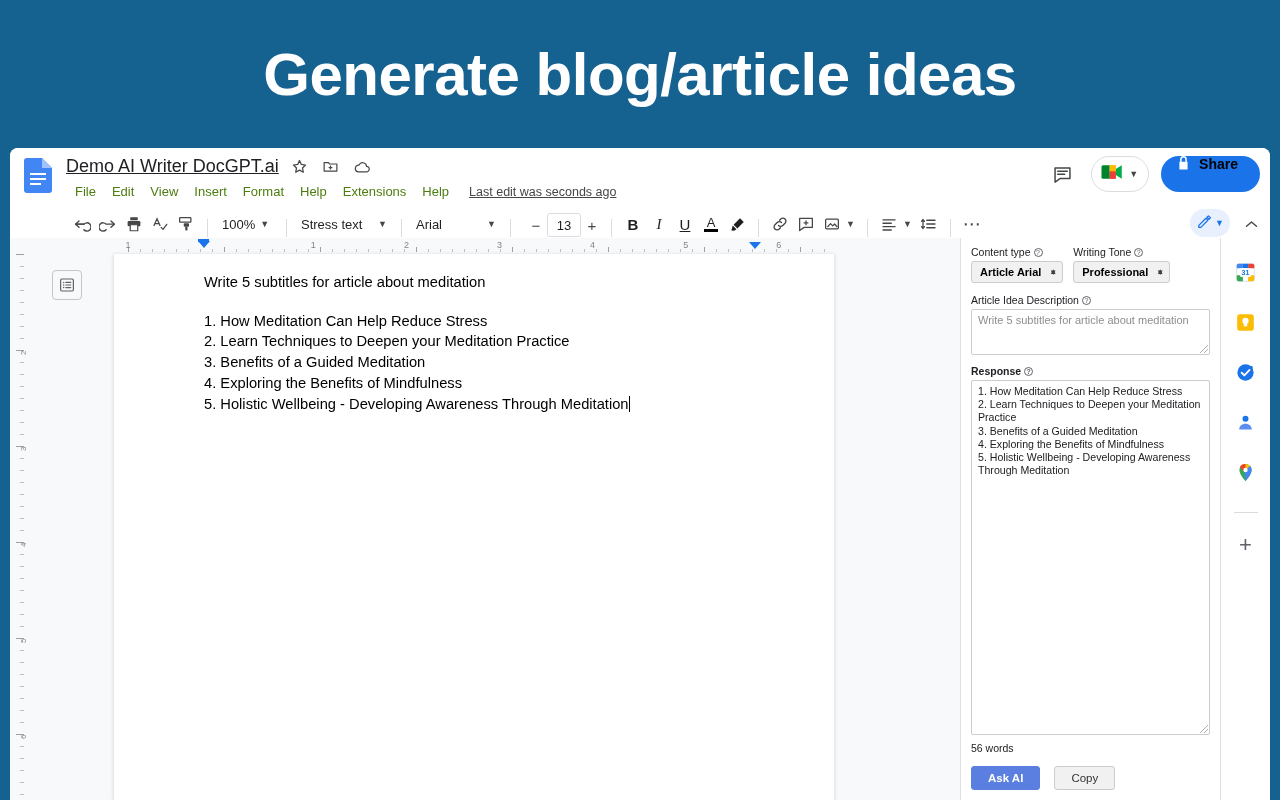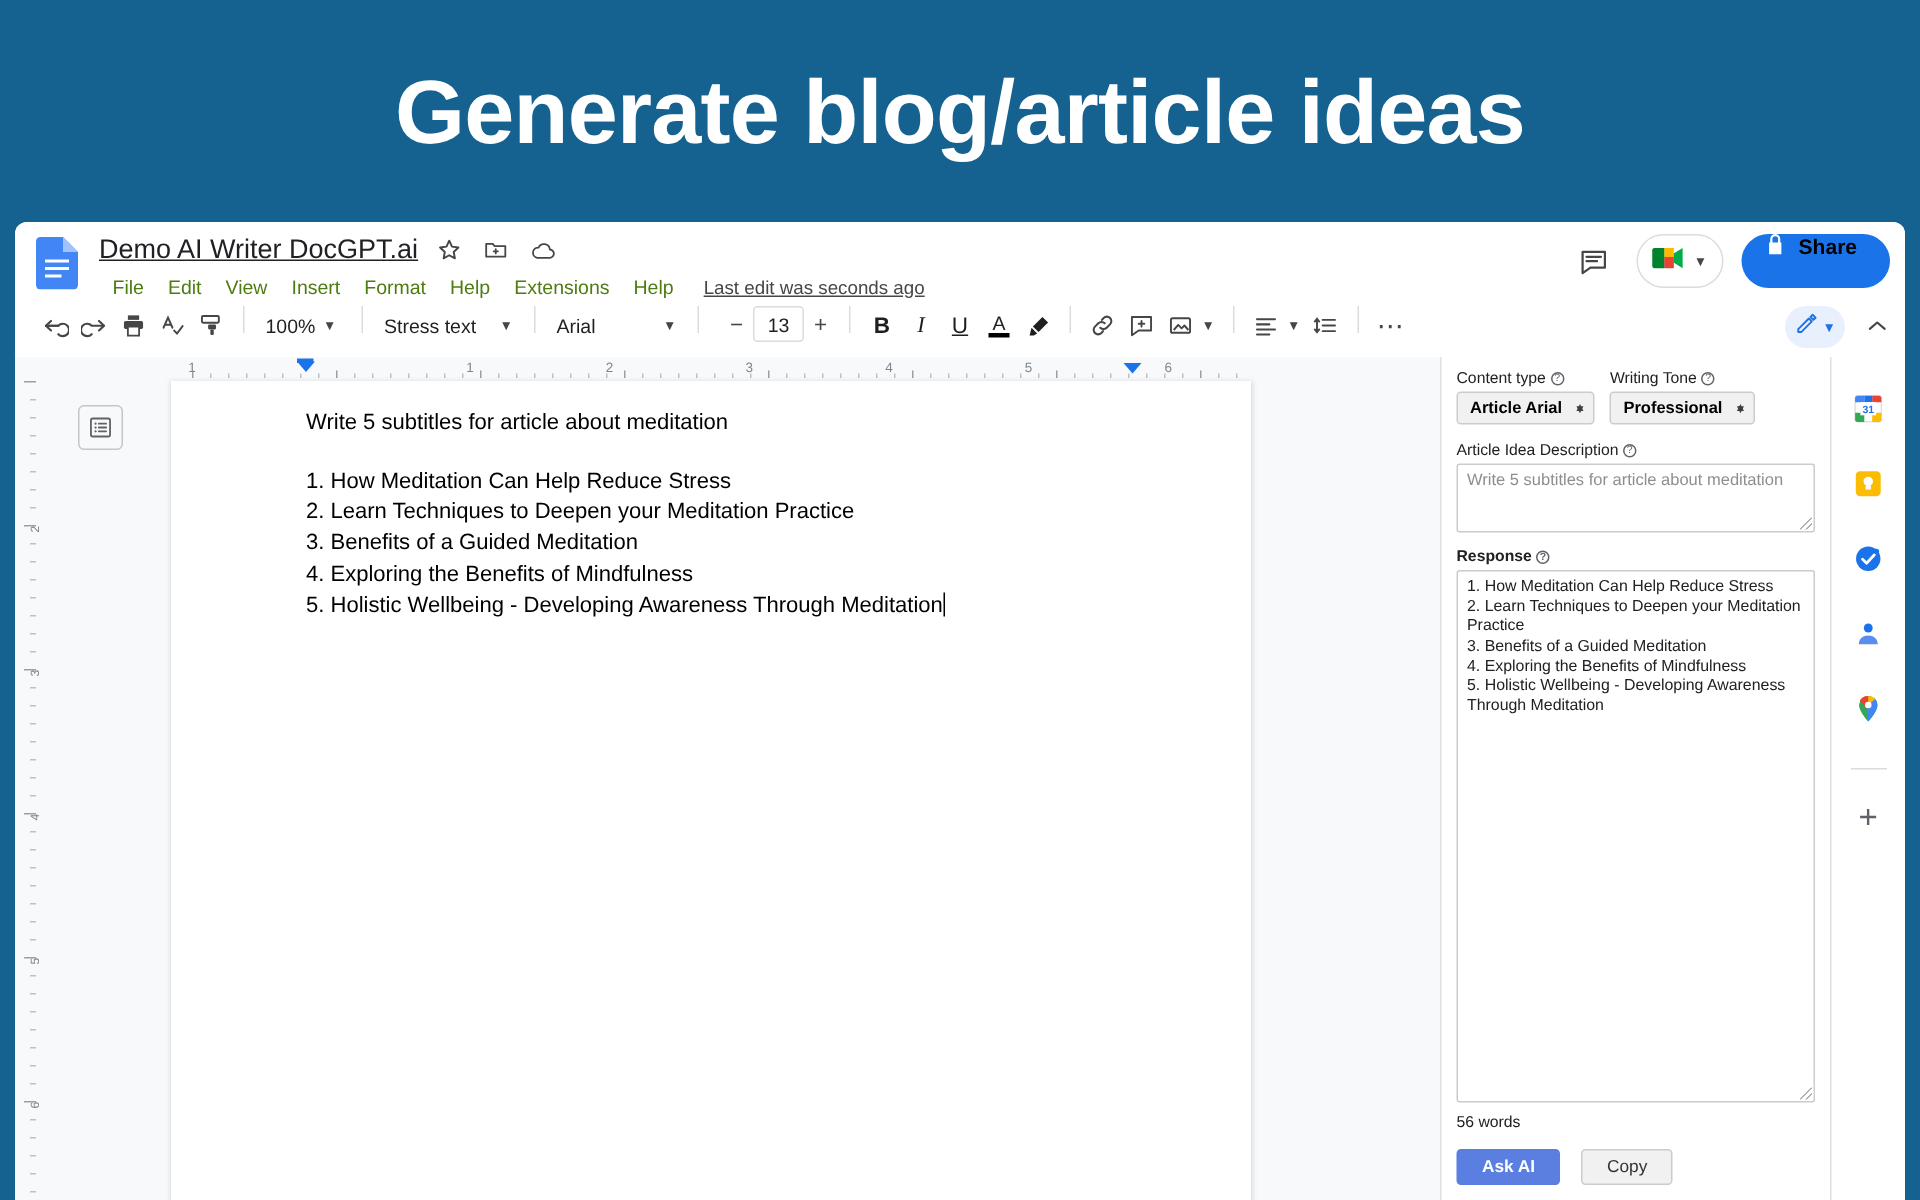--- a/index.html
+++ b/index.html
@@ -78,22 +78,23 @@
   #share-btn {
     height: 36px; padding: 0 22px 0 16px; background: #1a73e8; color: #000000;
     border-radius: 18px; display: flex; align-items: flex-start; gap: 9px;
     font-size: 14px; font-weight: bold; cursor: pointer; border: none;
     font-family: "Liberation Sans", sans-serif;
   }
 
   
   #toolbar {
     position: relative; height: 34px; background: #fff;
-    display: flex; align-items: flex-start; padding-left: 14px; gap: 0;
+    display: flex; align-items: flex-end; padding-left: 34px; gap: 0;
     border-bottom: 1px solid #fff;
+    margin-left: 25px;
   }
   .tb-btn {
     width: 26px; height: 26px; display: flex; align-items: center;
     justify-content: center; border-radius: 4px; cursor: pointer; color: #444746;
   }
   .tb-sep {
     width: 1px; height: 18px; background: #dadce0; margin: 0 8px;
   }
   .tb-dropdown {
     height: 26px; display: flex; align-items: center; gap: 5px;

